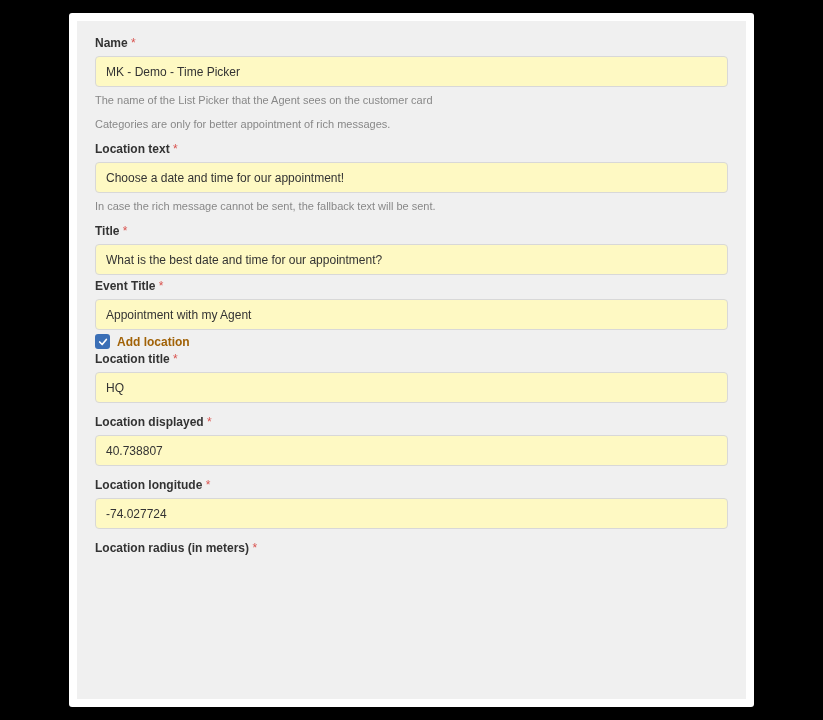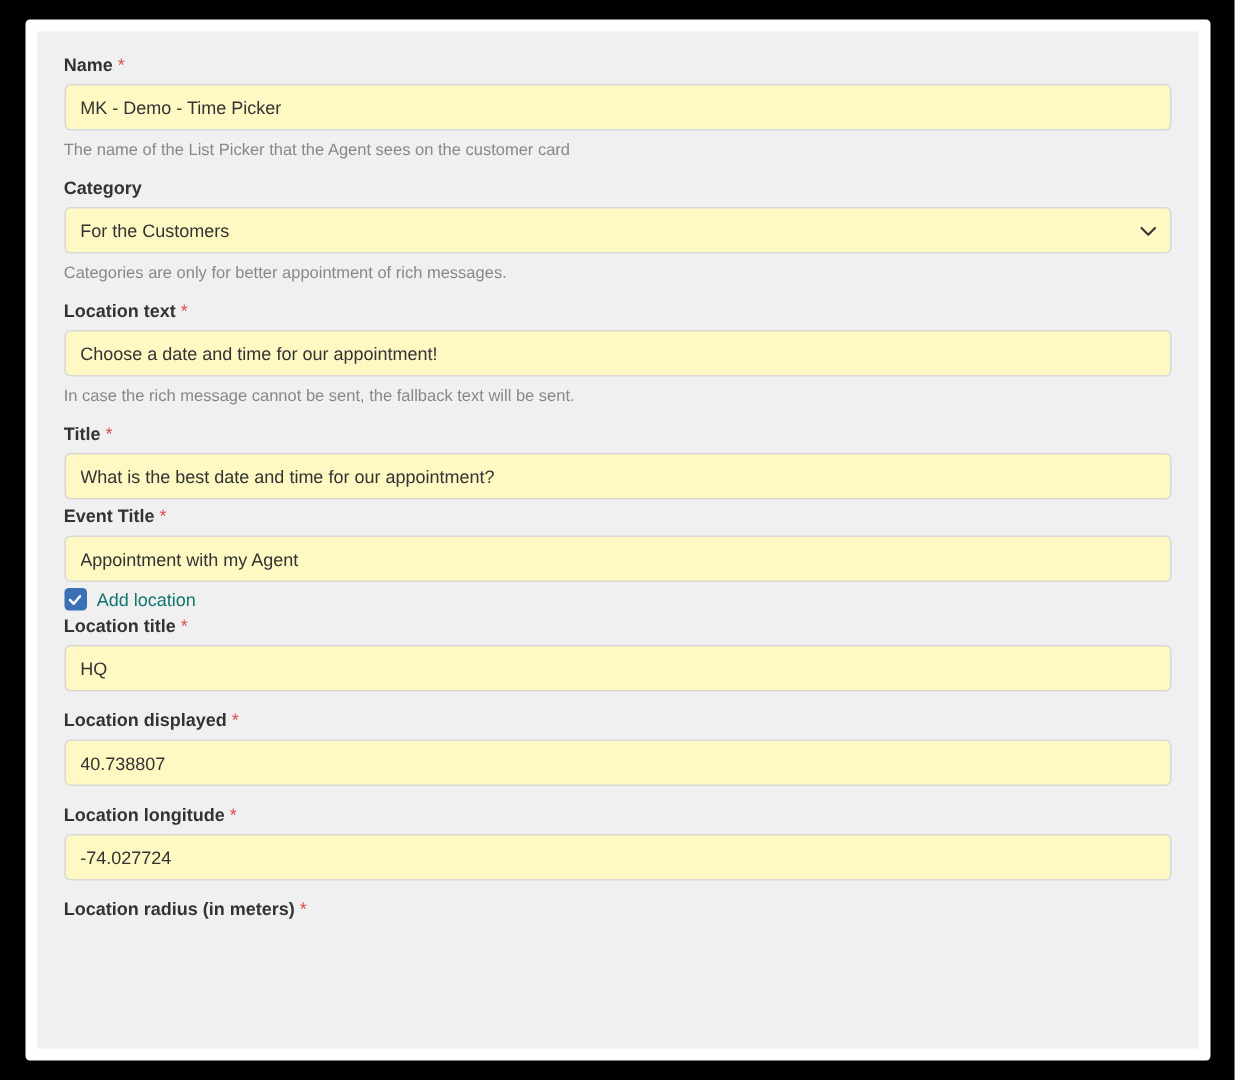--- a/index.html
+++ b/index.html
@@ -9,21 +9,21 @@
     }
     body {
       font-family: -apple-system, BlinkMacSystemFont, "Segoe UI", Helvetica, Arial, sans-serif;
       background: #000;
       padding: 13px;
     }
     .outer-frame {
       background: #fff;
       border-radius: 3px;
       padding: 8px;
-      width: 790px;
+      width: 685px;
       height: 694px;
       margin: 0 auto;
     }
     .form-container {
       background: #f0f0f0;
       padding: 15px 18px 18px 18px;
       height: 100%;
       overflow: hidden;
     }
     .form-group {
@@ -90,57 +90,42 @@
       justify-content: center;
       cursor: pointer;
       flex-shrink: 0;
     }
     .checkbox svg {
       width: 10px;
       height: 10px;
     }
     .checkbox-label {
       font-size: 12px;
-      font-weight: 400;
-      color: #0f766e;
+      font-weight: 700;
+      color: #a16207;
     }
     .group-spacer {
       margin-bottom: 12px;
     }
   </style>
 </head>
 <body>
 
 <div class="outer-frame">
   <div class="form-container">
 
     <div class="form-group">
       <label class="form-label">
         <span>Name</span>
         <span class="required-star">*</span>
       </label>
       <input type="text" class="form-input" value="MK - Demo - Time Picker" style="">
     </div>
     <div class="form-hint">The name of the List Picker that the Agent sees on the customer card</div>
 
-    <div class="form-group">
-      <label class="form-label">
-        <span>Category</span>
-      </label>
-      <div class="select-wrapper">
-        <select class="form-select">
-          <option>For the Customers</option>
-        </select>
-        <span class="select-chevron">
-          <svg width="11" height="7" viewBox="0 0 11 7" fill="none">
-            <path d="M1 1L5.5 5.5L10 1" stroke="#333" stroke-width="1.4" stroke-linecap="round" stroke-linejoin="round"></path>
-          </svg>
-        </span>
-      </div>
-    </div>
     <div class="form-hint">Categories are only for better appointment of rich messages.</div>
 
     <div class="form-group">
       <label class="form-label">
         <span>Location text</span>
         <span class="required-star">*</span>
       </label>
       <input type="text" class="form-input" value="Choose a date and time for our appointment!" style="">
     </div>
     <div class="form-hint">In case the rich message cannot be sent, the fallback text will be sent.</div>

